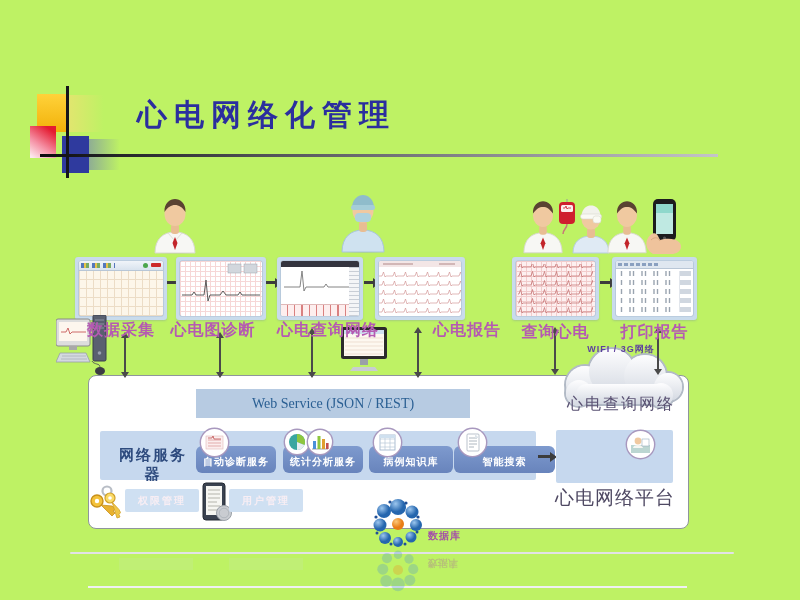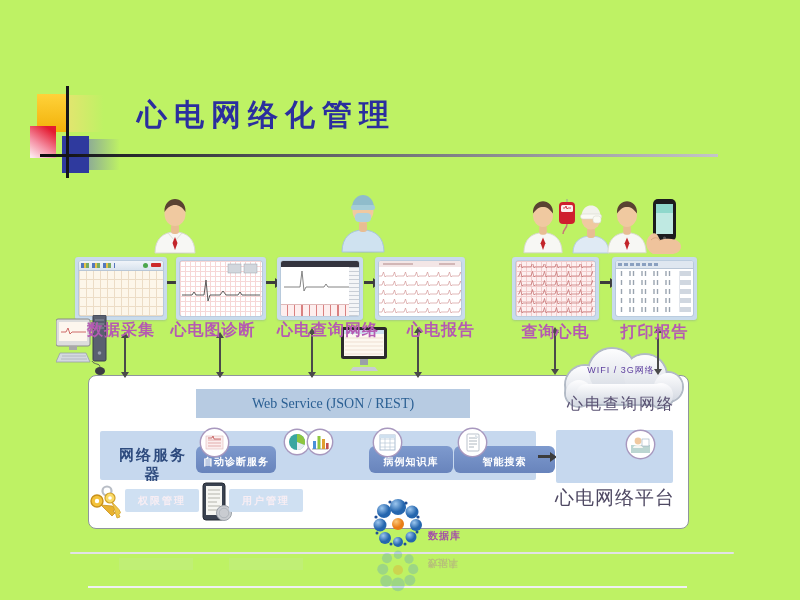--- a/index.html
+++ b/index.html
@@ -73,21 +73,21 @@
   .icon-circle{border-radius:50%;background:#fff;box-shadow:0 0 0 1.4px #a898be;overflow:hidden;}
   .report-box{left:556px;top:430px;width:117px;height:53px;background:#c6d8ee;border-radius:2px;}
   .platform-name{left:550px;top:485px;width:130px;text-align:center;font-family:"Liberation Serif","DejaVu Serif",serif;
       font-size:19px;color:#4f4963;letter-spacing:1px;}
   .admin-bar{top:489px;width:74px;height:23px;background:#cfe0f2;border-radius:2px;
       display:flex;align-items:center;justify-content:center;font-size:10px;font-weight:bold;
       color:#f8eef4;letter-spacing:2px;}
   .db-label{left:428px;top:529px;width:44px;font-size:10px;font-weight:bold;color:#a44fa8;letter-spacing:1px;}
 
   
-  .cloud-wifi{left:549px;top:364px;width:144px;text-align:center;font-size:9px;font-weight:normal;color:#5d3f9e;letter-spacing:1px;}
+  .cloud-wifi{left:549px;top:343px;width:144px;text-align:center;font-size:9px;font-weight:bold;color:#5d3f9e;letter-spacing:1px;}
   .cloud-name{left:553px;top:394px;width:136px;text-align:center;font-family:"Liberation Serif","DejaVu Serif",serif;
       font-size:16px;color:#5a5273;letter-spacing:2px;}
 
   
   .refl{opacity:.28;transform:scaleY(-1);filter:blur(.4px);}
   .refl-line{left:70px;top:552px;width:664px;height:2px;background:#e2e2e7;border-radius:2px;}
   .refl-line2{left:88px;top:586px;width:599px;height:2px;background:#f0f0f3;}
   .refl-bar{top:558px;width:74px;height:12px;background:rgba(205,220,240,.45);}
   .refl-text{left:428px;top:556px;width:44px;font-size:10px;font-weight:bold;color:#a44fa8;opacity:.3;transform:scaleY(-1);}
 </style>
@@ -130,20 +130,23 @@
 
   <div class="abs webservice">
     <span>Web Service (JSON / REST)</span>
   </div>
 
   <div class="abs server-box"></div>
   <div class="abs server-label">网络服务器</div>
 
   <div class="abs svc-btn" style="left:196px;width:80px;">
     <span>自动诊断服务</span>
+  </div>
+  <div class="abs svc-btn" style="left:283px;width:80px;">
+    <span>统计分析服务</span>
   </div>
   <div class="abs svc-btn" style="left:369px;width:84px;">
     <span>病例知识库</span>
   </div>
   <div class="abs svc-btn" style="left:454px;width:101px;">
     <span>智能搜索</span>
   </div>
 
   <div class="abs icon-circle" style="left:201px;top:429px;width:27px;height:27px;">
     <svg viewBox="0 0 27 27" width="27" height="27">
@@ -467,17 +470,17 @@
       <rect x="11" y="5" width="17" height="9" fill="#8fd8cc"></rect>
       <circle cx="19.5" cy="39" r="1.6" fill="#555"></circle>
       <path d="M2,41 C6,33 11,33 13,37 L15,41 C21,39 30,39 34,43 C38,47 36,54 28,55 L8,55 C3,52 0,47 2,41 Z" fill="#efc39c"></path>
       <path d="M6,41 C10,37 14,39 15,42" fill="none" stroke="#d8a87e" stroke-width="1"></path>
     </svg>
   </div>
 
   <div class="abs caption" style="left:75px;width:92px;">数据采集</div>
   <div class="abs caption" style="left:168px;width:90px;">心电图诊断</div>
   <div class="abs caption" style="left:277px;width:86px;">心电查询网络</div>
-  <div class="abs caption" style="left:396px;width:90px;">心电报告</div>
+  <div class="abs caption" style="left:422px;width:90px;">心电报告</div>
   <div class="abs caption" style="left:512px;top:322px;width:87px;">查询心电</div>
   <div class="abs caption" style="left:612px;top:322px;width:85px;">打印报告</div>
 
 </div>
 
 </body></html>

